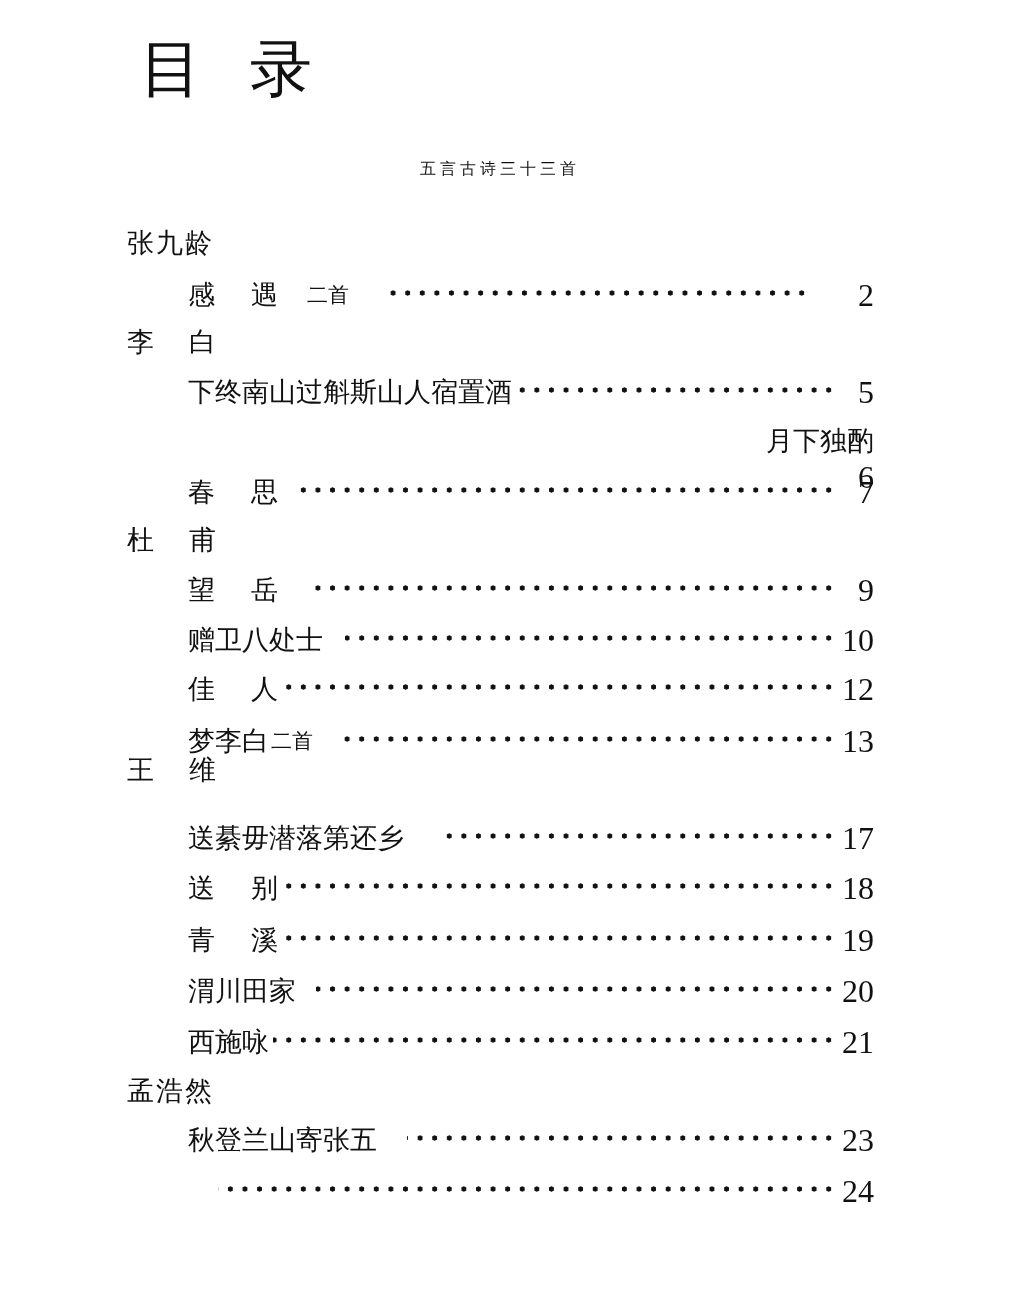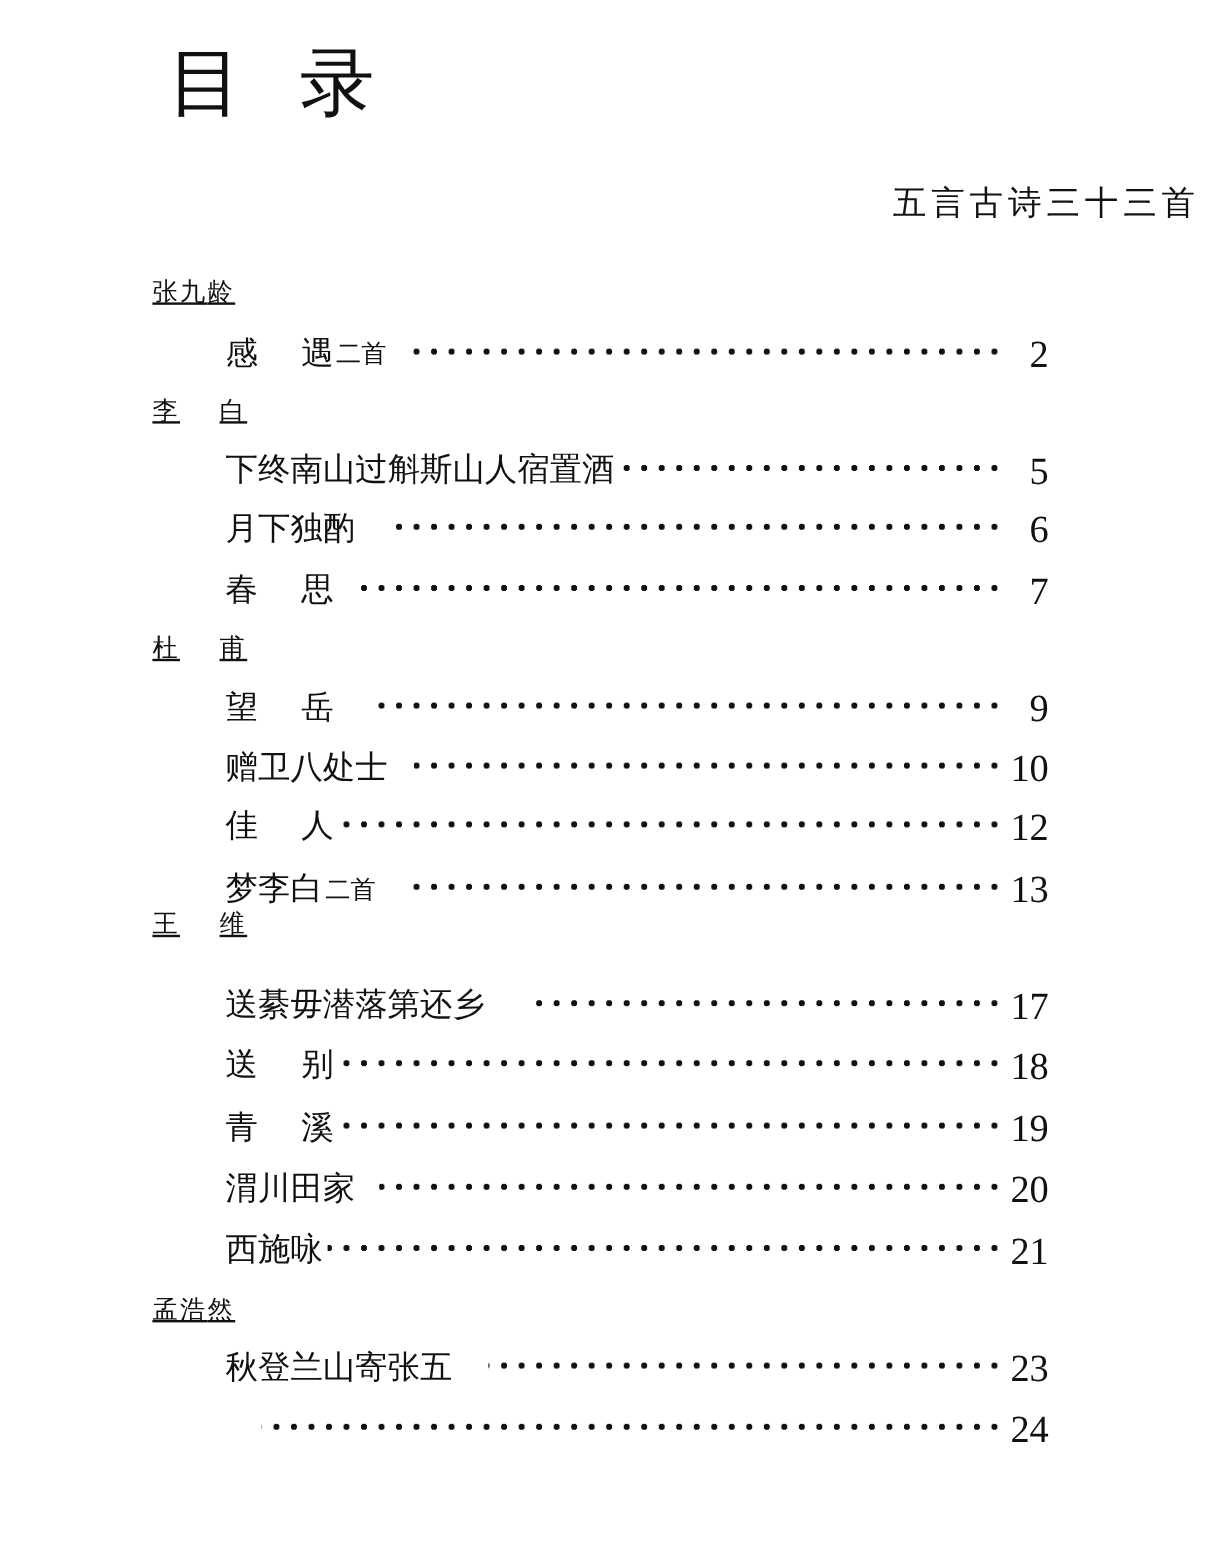--- a/index.html
+++ b/index.html
@@ -1,22 +1,22 @@
 <!DOCTYPE html>
 <html><head>
 <meta charset="utf-8">
 <style>
   html, body { margin: 0; padding: 0; background: #ffffff; }
   body { width: 1012px; height: 1296px; position: relative; overflow: hidden;
          font-family: "DejaVu Serif", "Liberation Serif", serif; color: #111; }
   .title { position: absolute; left: 140px; top: 38px; font-size: 62px; line-height: 72px;
            letter-spacing: 48px; font-weight: normal; margin: 0; font-family: Liberation Mono, monospace; }
-  .section { position: absolute; left: 0; width: 1000px; top: 152px; text-align: right;
-             font-size: 28px; line-height: 34px; letter-spacing: 4px; }
-  .author { position: absolute; left: 127px; font-size: 21px; line-height: 34px; letter-spacing: 2px; text-decoration: underline; }
+  .section { position: absolute; left: 0; width: 1000px; top: 152px; text-align: center;
+             font-size: 16px; line-height: 34px; letter-spacing: 4px; }
+  .author { position: absolute; left: 127px; font-size: 27px; line-height: 34px; letter-spacing: 2px; }
   .author .sp { display: inline-block; width: 33px; }
   .entry { position: absolute; left: 188px; width: 686px; height: 36px; display: flex;
            align-items: flex-end; font-size: 27px; line-height: 36px; }
   .entry .name { white-space: nowrap; }
   .entry .name .gap { display: inline-block; width: 36px; }
   .entry .note { font-size: 21px; margin-left: 2px; }
   .entry .leader { flex: 1; height: 36px; margin: 0 2px 0 14px;
            background-image: radial-gradient(circle, #111 2.4px, transparent 2.8px);
            background-size: 14.6px 36px; background-repeat: repeat-x; background-position: right 0 top -2px; }
   .entry .page { font-family: "Liberation Serif", "DejaVu Serif", serif; font-size: 32px;
@@ -28,38 +28,38 @@
 <h1 class="title">
   <span>目</span><span>录</span>
 </h1>
 
 <div class="section">五言古诗三十三首</div>
 
 <div class="author" style="top:226px;">
   <span>张</span><span>九</span><span>龄</span>
 </div>
 
-<div class="entry" style="top:277px;">
+<div class="entry" style="top:277px;gap:27px;">
   <span class="name"><span>感</span><span class="gap"></span><span>遇</span></span>
   <span class="note">二首</span>
   <span class="leader"></span>
   <span class="page">2</span>
 </div>
 
 <div class="author" style="top:325px;">
   <span>李</span><span class="sp"></span><span>白</span>
 </div>
 
 <div class="entry" style="top:374px;">
   <span class="name">下终南山过斛斯山人宿置酒</span>
   <span class="leader" style="margin-left:4px;"></span>
   <span class="page">5</span>
 </div>
 
-<div class="entry" style="top:423px;">
+<div class="entry" style="top:423px;flex-direction:column;">
   <span class="name">月下独酌</span>
   <span class="leader" style="margin-left:30px;"></span>
   <span class="page">6</span>
 </div>
 
 <div class="entry" style="top:474px;">
   <span class="name"><span>春</span><span class="gap"></span><span>思</span></span>
   <span class="leader" style="margin-left:14px;"></span>
   <span class="page">7</span>
 </div>

